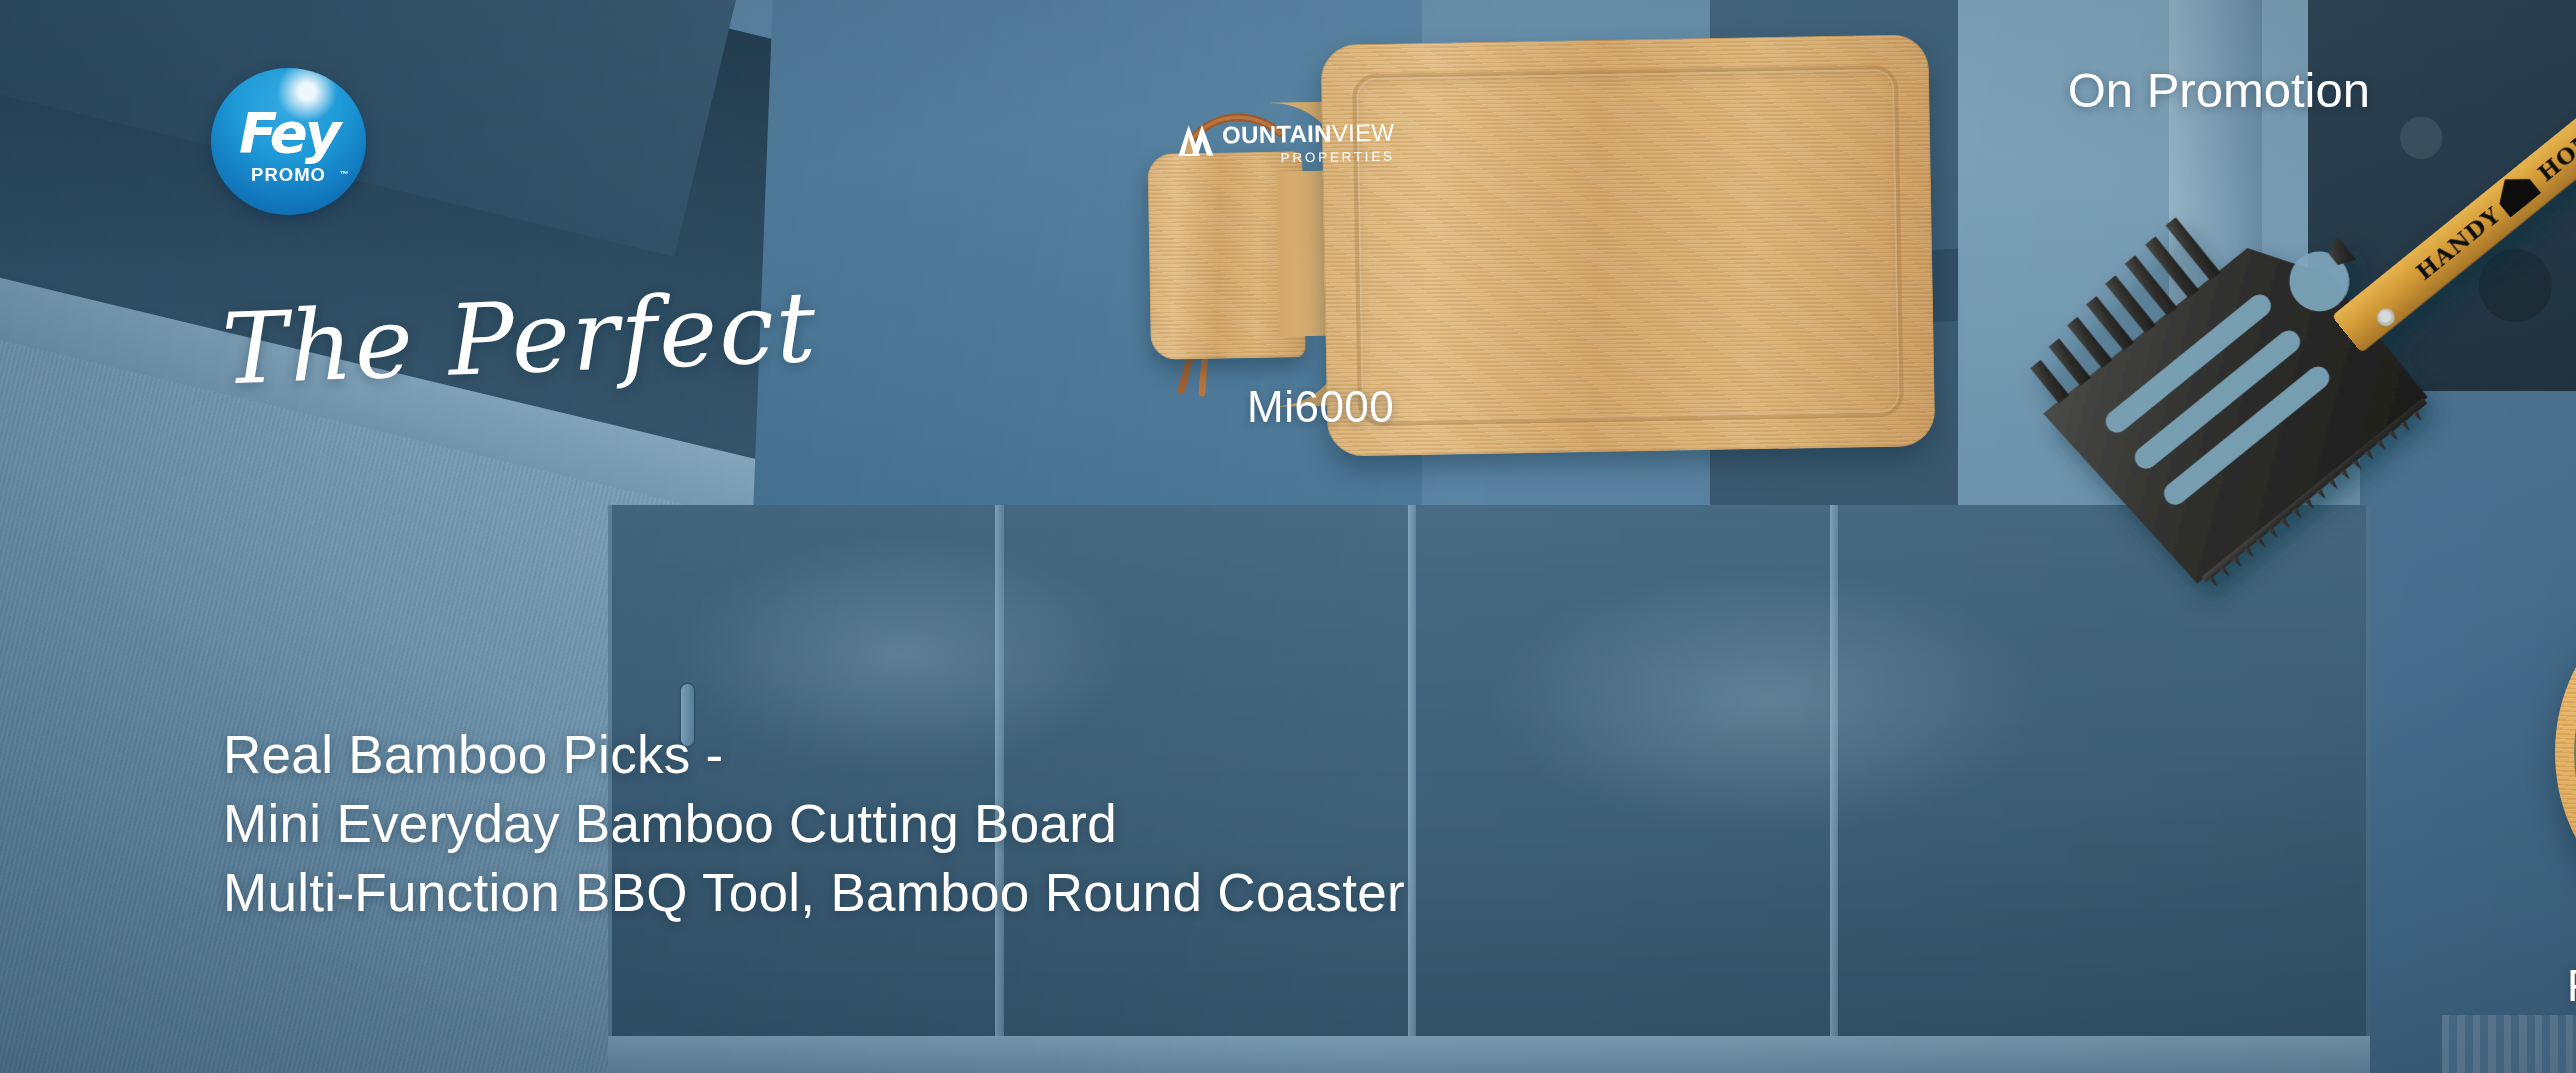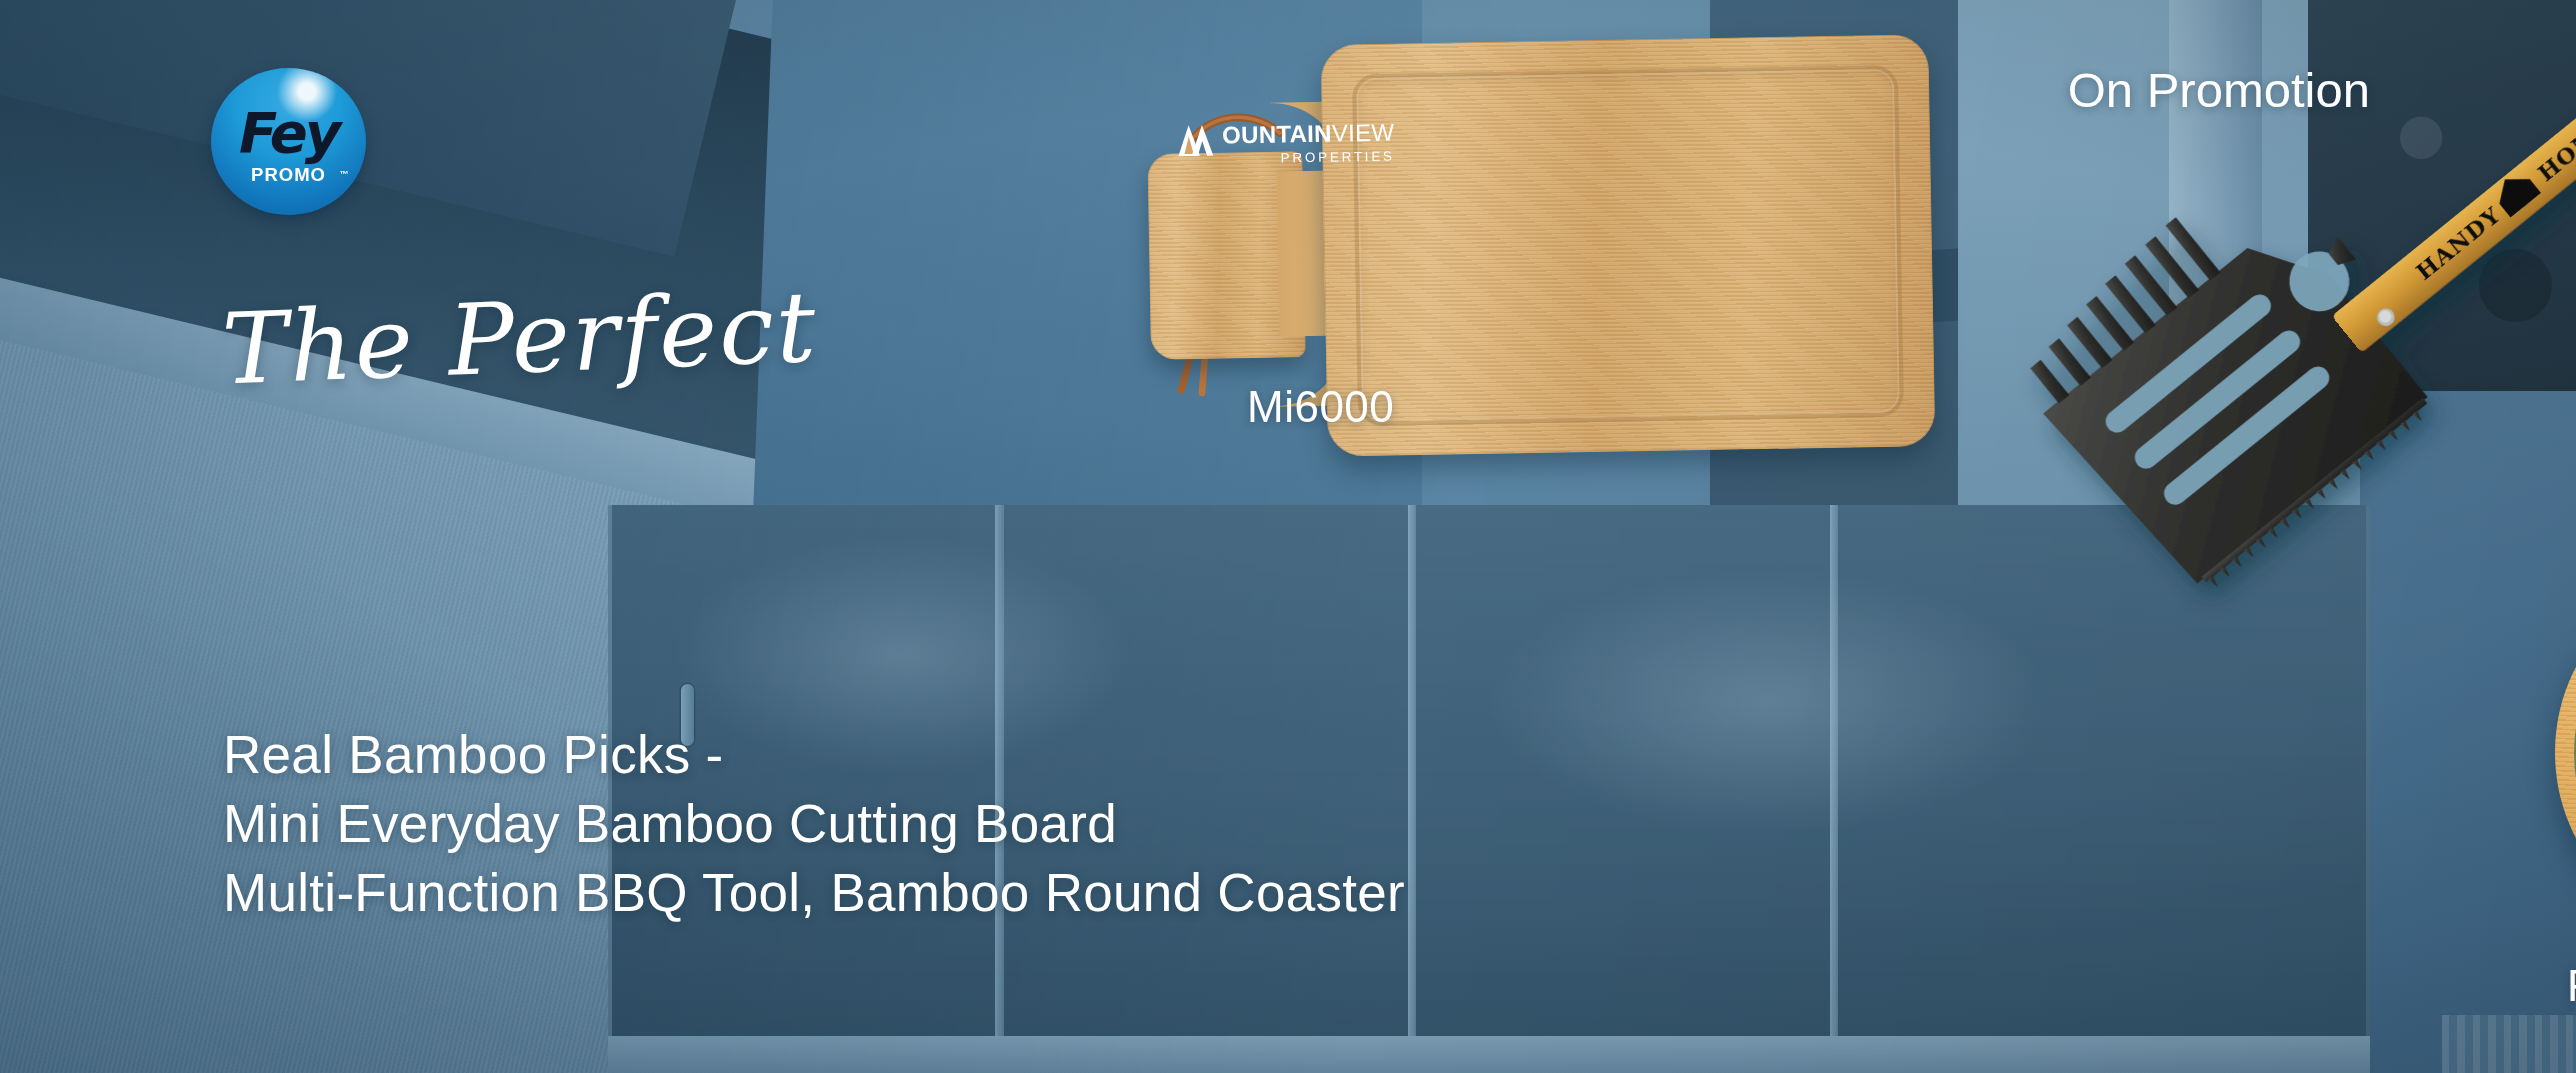--- a/index.html
+++ b/index.html
@@ -150,21 +150,21 @@
   .fey-ball{
     position:absolute; inset:0; border-radius:50%;
     background:
       radial-gradient(circle at 62% 16%, rgba(255,255,255,.92) 0 8.2px, rgba(255,255,255,0) 30px),
       radial-gradient(circle at 50% 24%, #36a9e1 0%, #1e9bd8 38%, #1278bd 72%, #0a5fa3 100%);
     box-shadow:0 5.2px 13.4px rgba(8,42,72,.45);
   }
   .fey-wordmark{
     position:absolute; left:0; right:0; top:39px;
     text-align:center;
-    color:#0f172a; font-weight:bold; font-style:italic;
+    color:#ffffff; font-weight:bold; font-style:italic;
     font-size:56px; line-height:.92; letter-spacing:-3.1px;
     font-family:"DejaVu Sans", sans-serif;
     text-shadow:0 1px 0 rgba(0,0,0,.05);
   }
   .fey-promo{
     position:absolute; left:0; right:0; top:96px;
     text-align:center; color:#fff;
     font-size:18.5px; letter-spacing:1px; font-weight:bold;
     font-family:"Liberation Sans", sans-serif;
   }

